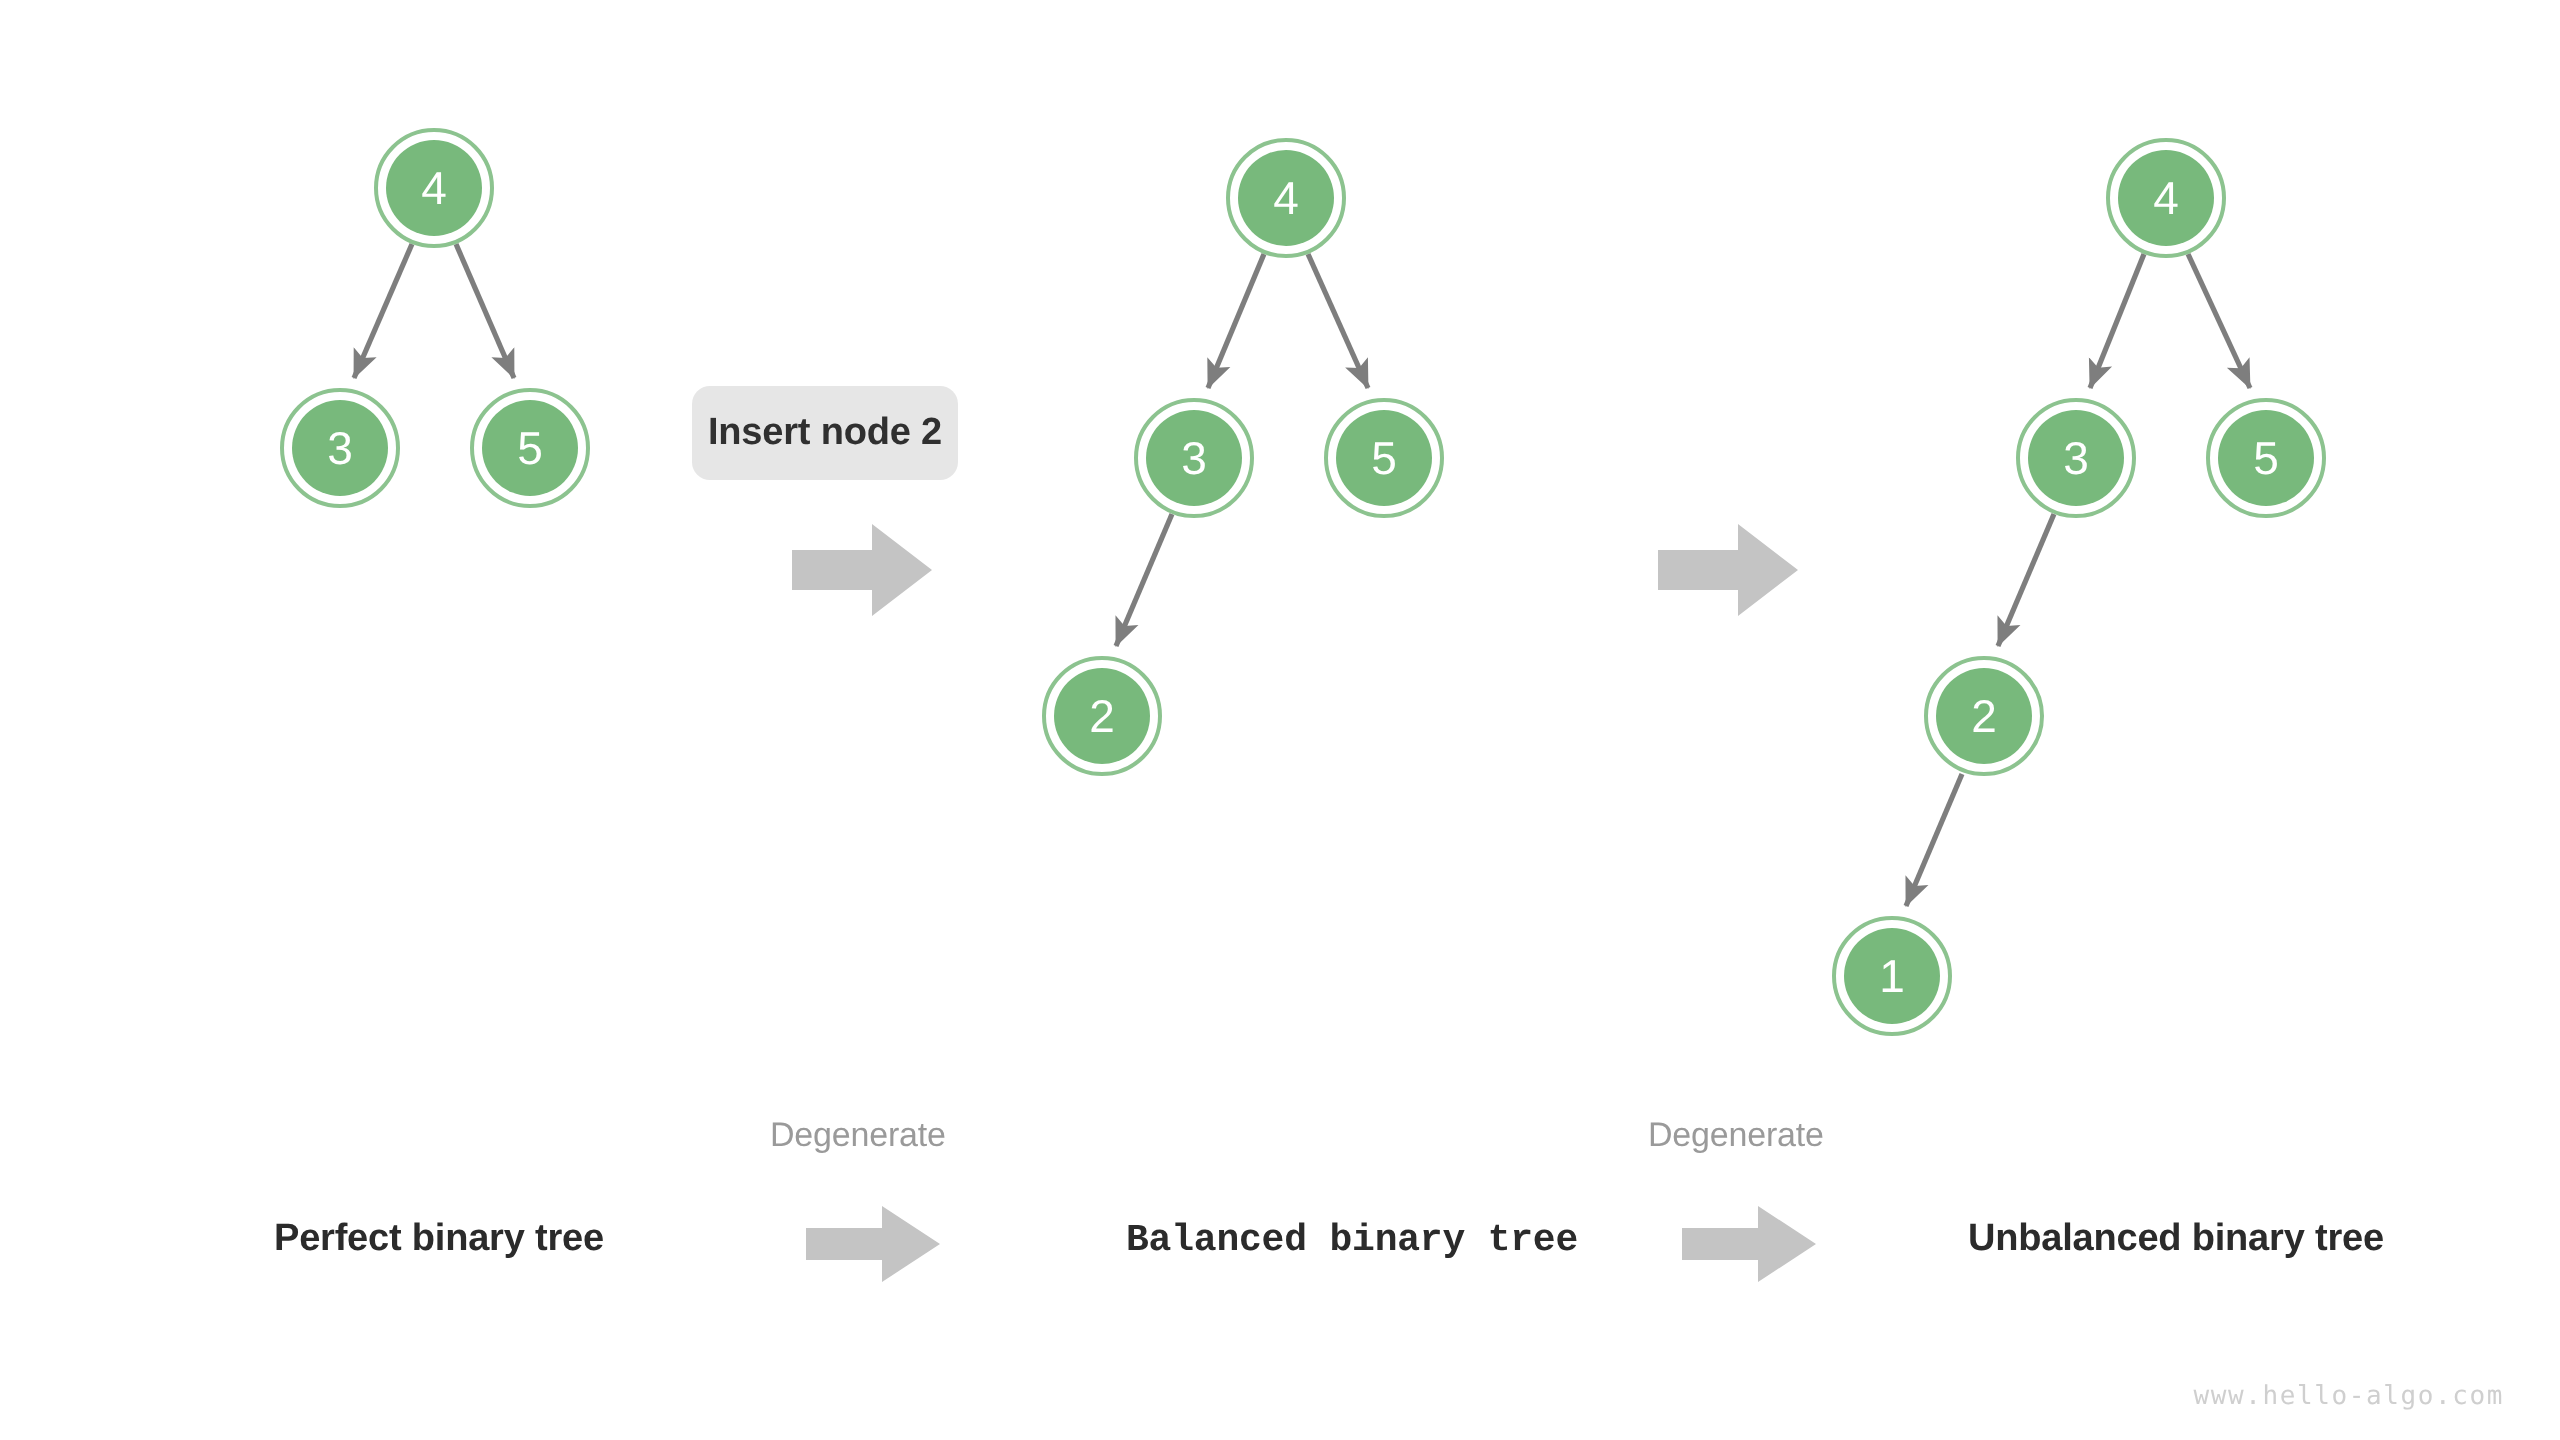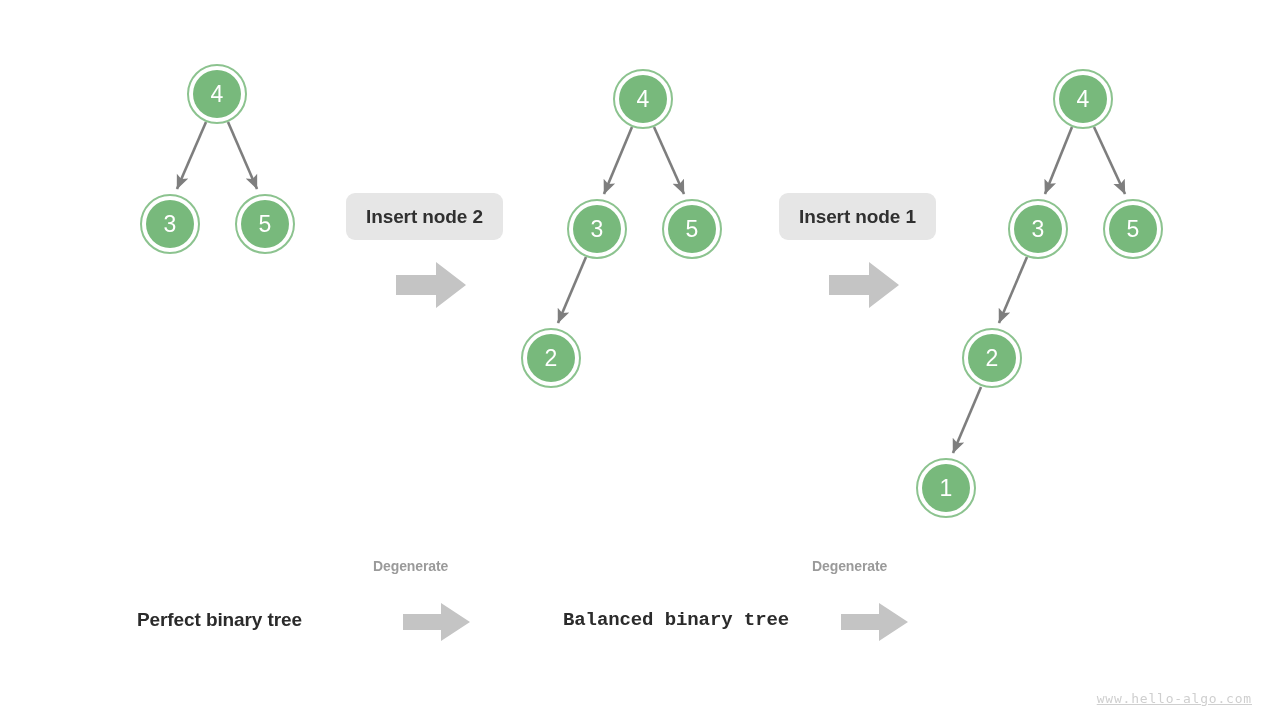--- a/index.html
+++ b/index.html
@@ -67,21 +67,21 @@
 
   
   .badge {
     position: absolute;
     background: #E6E6E6;
     border-radius: 9px;
     display: flex;
     align-items: center;
     justify-content: flex-start;
     height: 47px;
-    padding: 0 20px;
+    padding: 0 8px;
     box-sizing: border-box;
   }
   .badge span {
     font-size: 19px;
     font-weight: bold;
     color: #303030;
     white-space: nowrap;
     letter-spacing: -0.1px;
   }
 
@@ -95,38 +95,38 @@
     position: absolute;
     font-size: 19px;
     font-weight: bold;
     color: #2B2B2B;
     white-space: nowrap;
     letter-spacing: -0.1px;
     margin-left: 20px;
   }
   .degen {
     position: absolute;
-    font-size: 14px;
-    font-weight: bold;
+    font-size: 17px;
+    font-weight: normal;
     color: #9A9A9A;
     white-space: nowrap;
     letter-spacing: -0.1px;
+    margin-left: 12px;
   }
 
   
   .watermark {
     position: absolute;
     right: 28px;
     bottom: 14px;
     font-family: "DejaVu Sans Mono", monospace;
     font-size: 13px;
     color: #CFCFCF;
     letter-spacing: 0.8px;
     white-space: nowrap;
-    text-decoration: underline;
   }
 </style>
 </head>
 <body>
 
 <div id="canvas">
 
   <svg class="layer" width="1280" height="720" viewBox="0 0 1280 720">
     <defs>
       <marker id="arrowhead" markerWidth="7" markerHeight="7" refX="5.4" refY="3" orient="auto" markerUnits="strokeWidth">
@@ -190,23 +190,20 @@
     <div class="disc">
       <span class="val">5</span>
     </div>
   </div>
   <div class="node" style="left:551px; top:358px;">
     <div class="disc">
       <span class="val">2</span>
     </div>
   </div>
 
-  <div class="badge" style="left:779px; top:193px;">
-    <span>Insert node 1</span>
-  </div>
   <svg class="block-arrow" style="left:829px; top:262px;" width="70" height="46" viewBox="0 0 70 46">
     <path d="M0,13 L40,13 L40,0 L70,23 L40,46 L40,33 L0,33 Z" fill="#C4C4C4"></path>
   </svg>
 
   <div class="node" style="left:1083px; top:99px;">
     <div class="disc">
       <span class="val">4</span>
     </div>
   </div>
   <div class="node" style="left:1038px; top:229px;">
@@ -237,16 +234,17 @@
     <path d="M0,11 L38,11 L38,0 L67,19 L38,38 L38,27 L0,27 Z" fill="#C4C4C4"></path>
   </svg>
 
   <div class="caption" style="left:543px; top:609px;font-family:Liberation Mono, monospace;">Balanced binary tree</div>
 
   <div class="degen" style="left:812px; top:558px;">Degenerate</div>
   <svg class="block-arrow" style="left:841px; top:603px;" width="67" height="38" viewBox="0 0 67 38">
     <path d="M0,11 L38,11 L38,0 L67,19 L38,38 L38,27 L0,27 Z" fill="#C4C4C4"></path>
   </svg>
 
+  <div class="caption" style="left:964px; top:609px;">Unbalanced binary tree</div>
 
   <div class="watermark">www.hello-algo.com</div>
 
 </div>
 
 </body></html>

